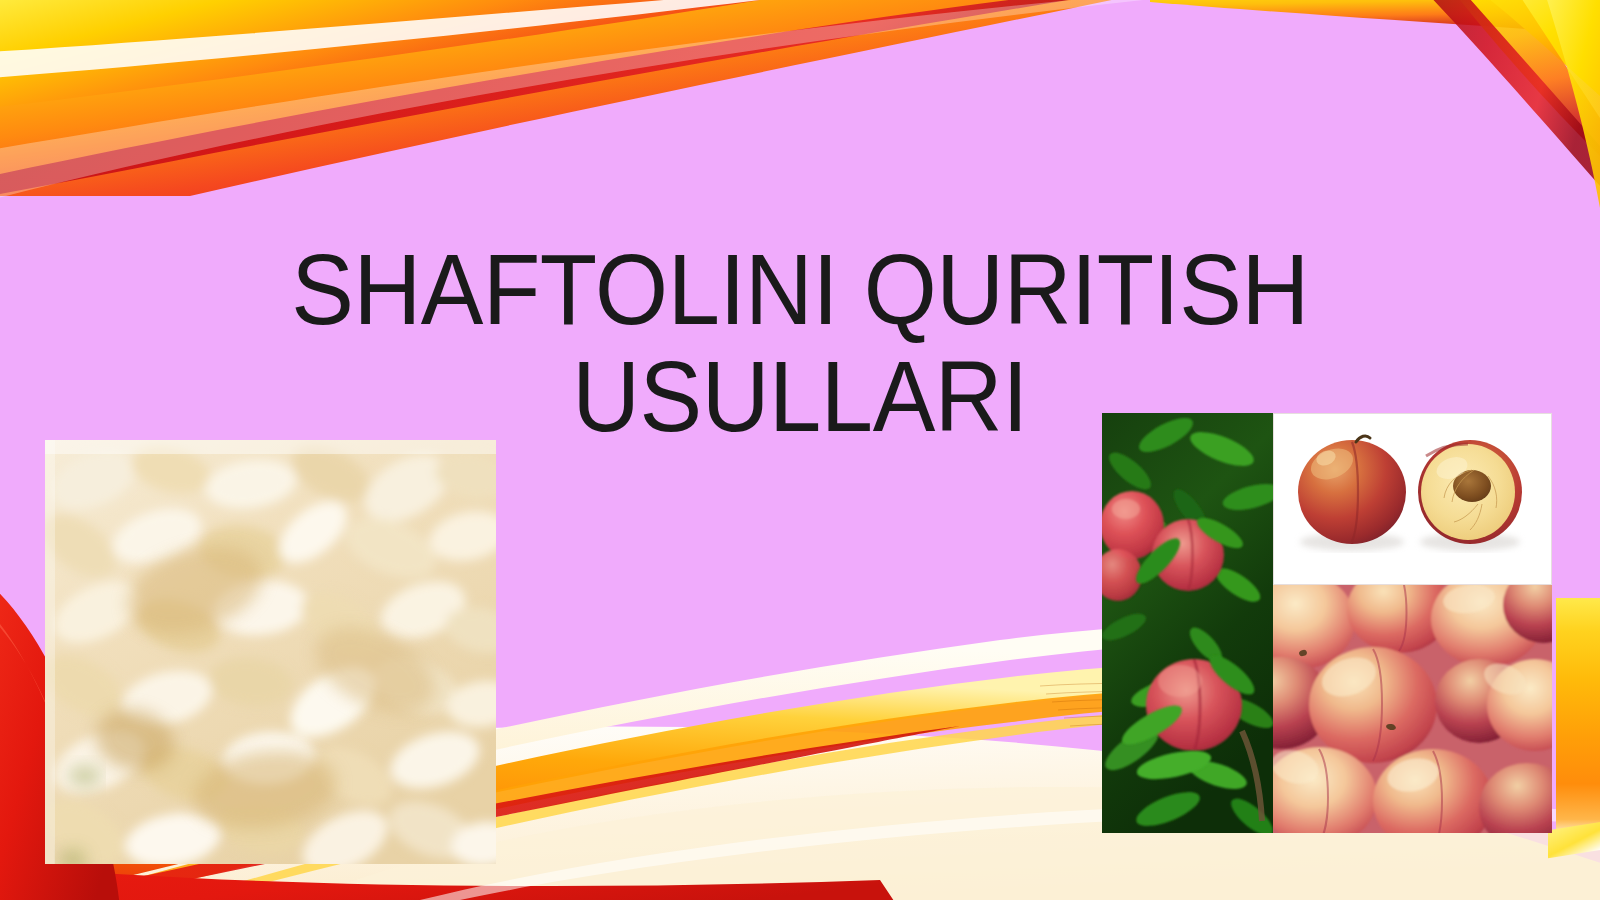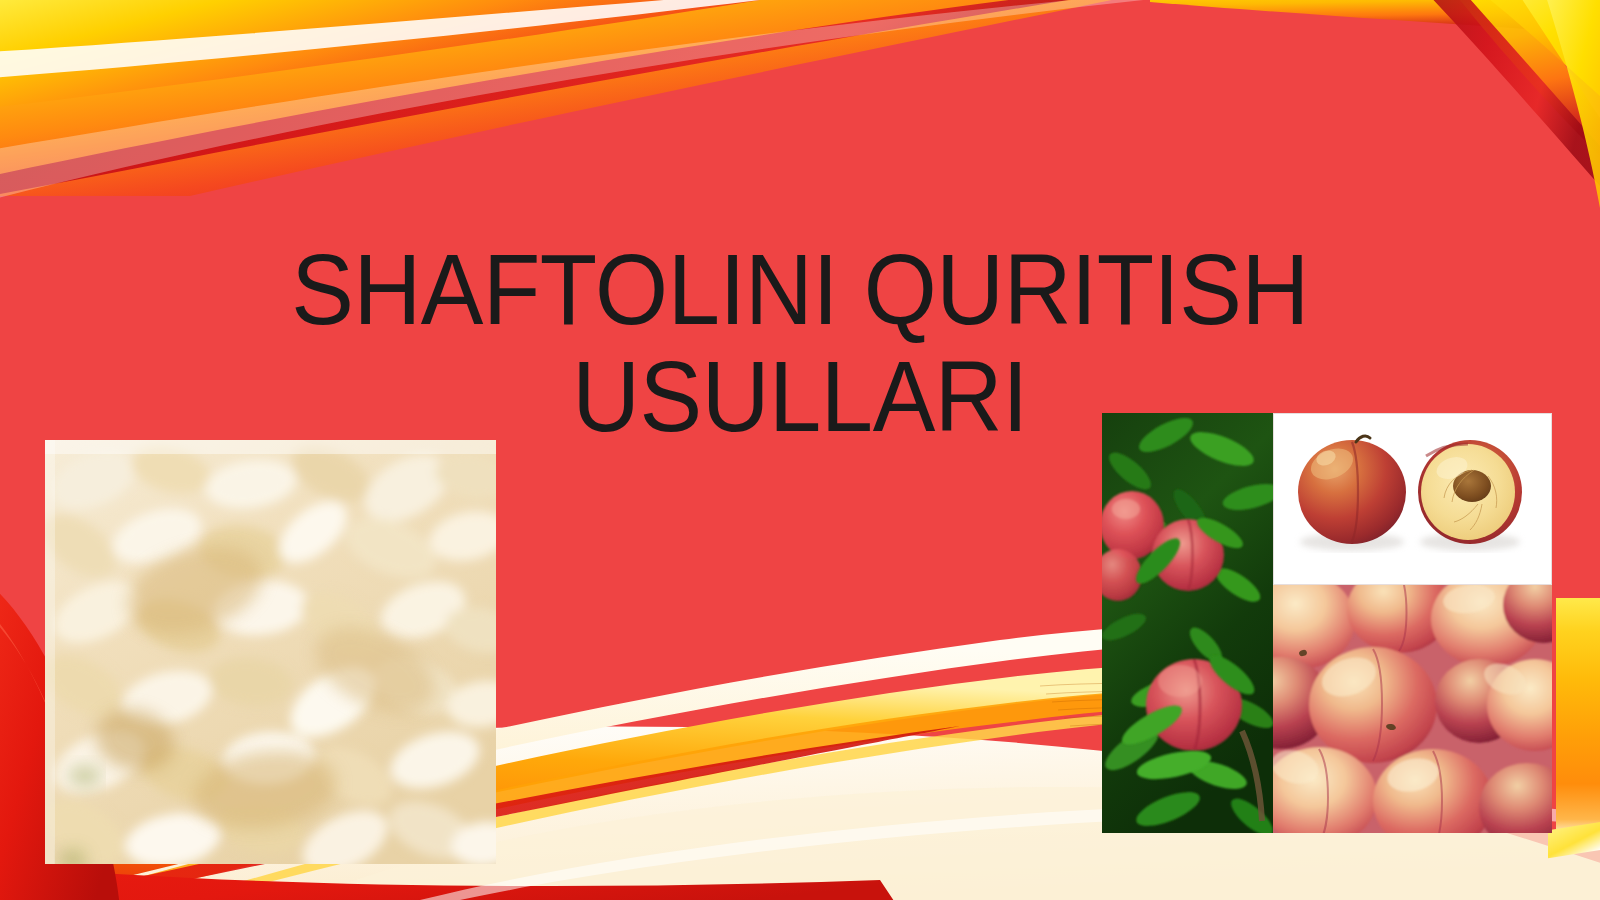--- a/index.html
+++ b/index.html
@@ -11,21 +11,21 @@
     width: 1600px;
     height: 900px;
     overflow: hidden;
     font-family: "Liberation Sans", sans-serif;
   }
 
   #slide {
     position: relative;
     width: 1600px;
     height: 900px;
-    background: #ef4444;
+    background: #f0abfc;
     overflow: hidden;
   }
 
   
   .bg-layer {
     position: absolute;
     left: 0; top: 0;
     width: 1600px;
     height: 900px;
     pointer-events: none;

